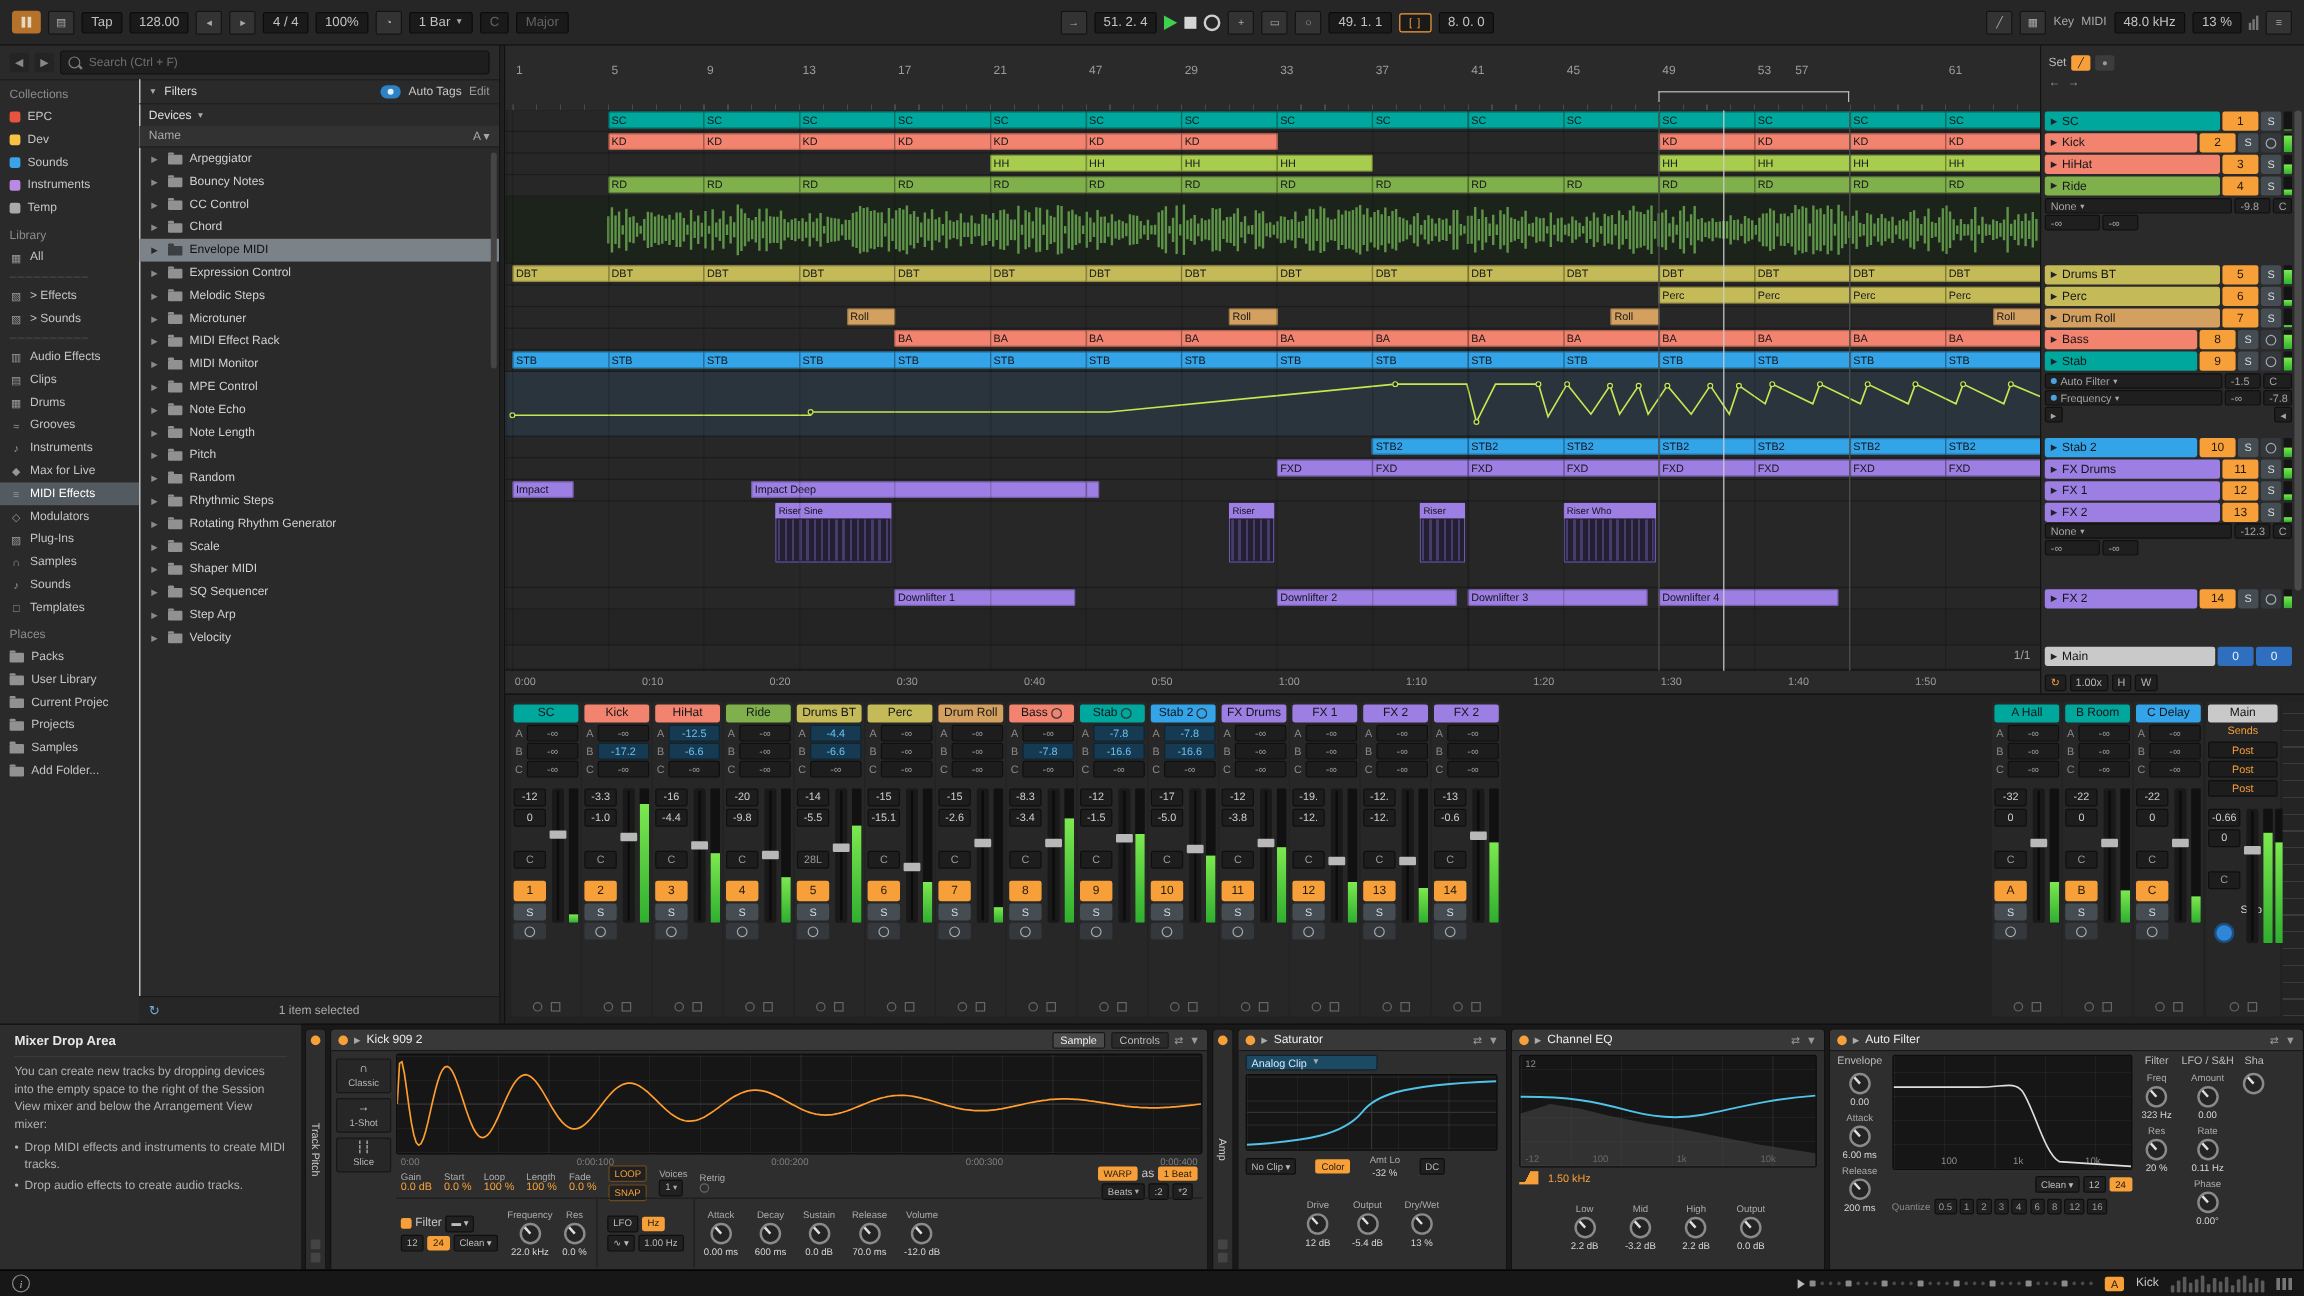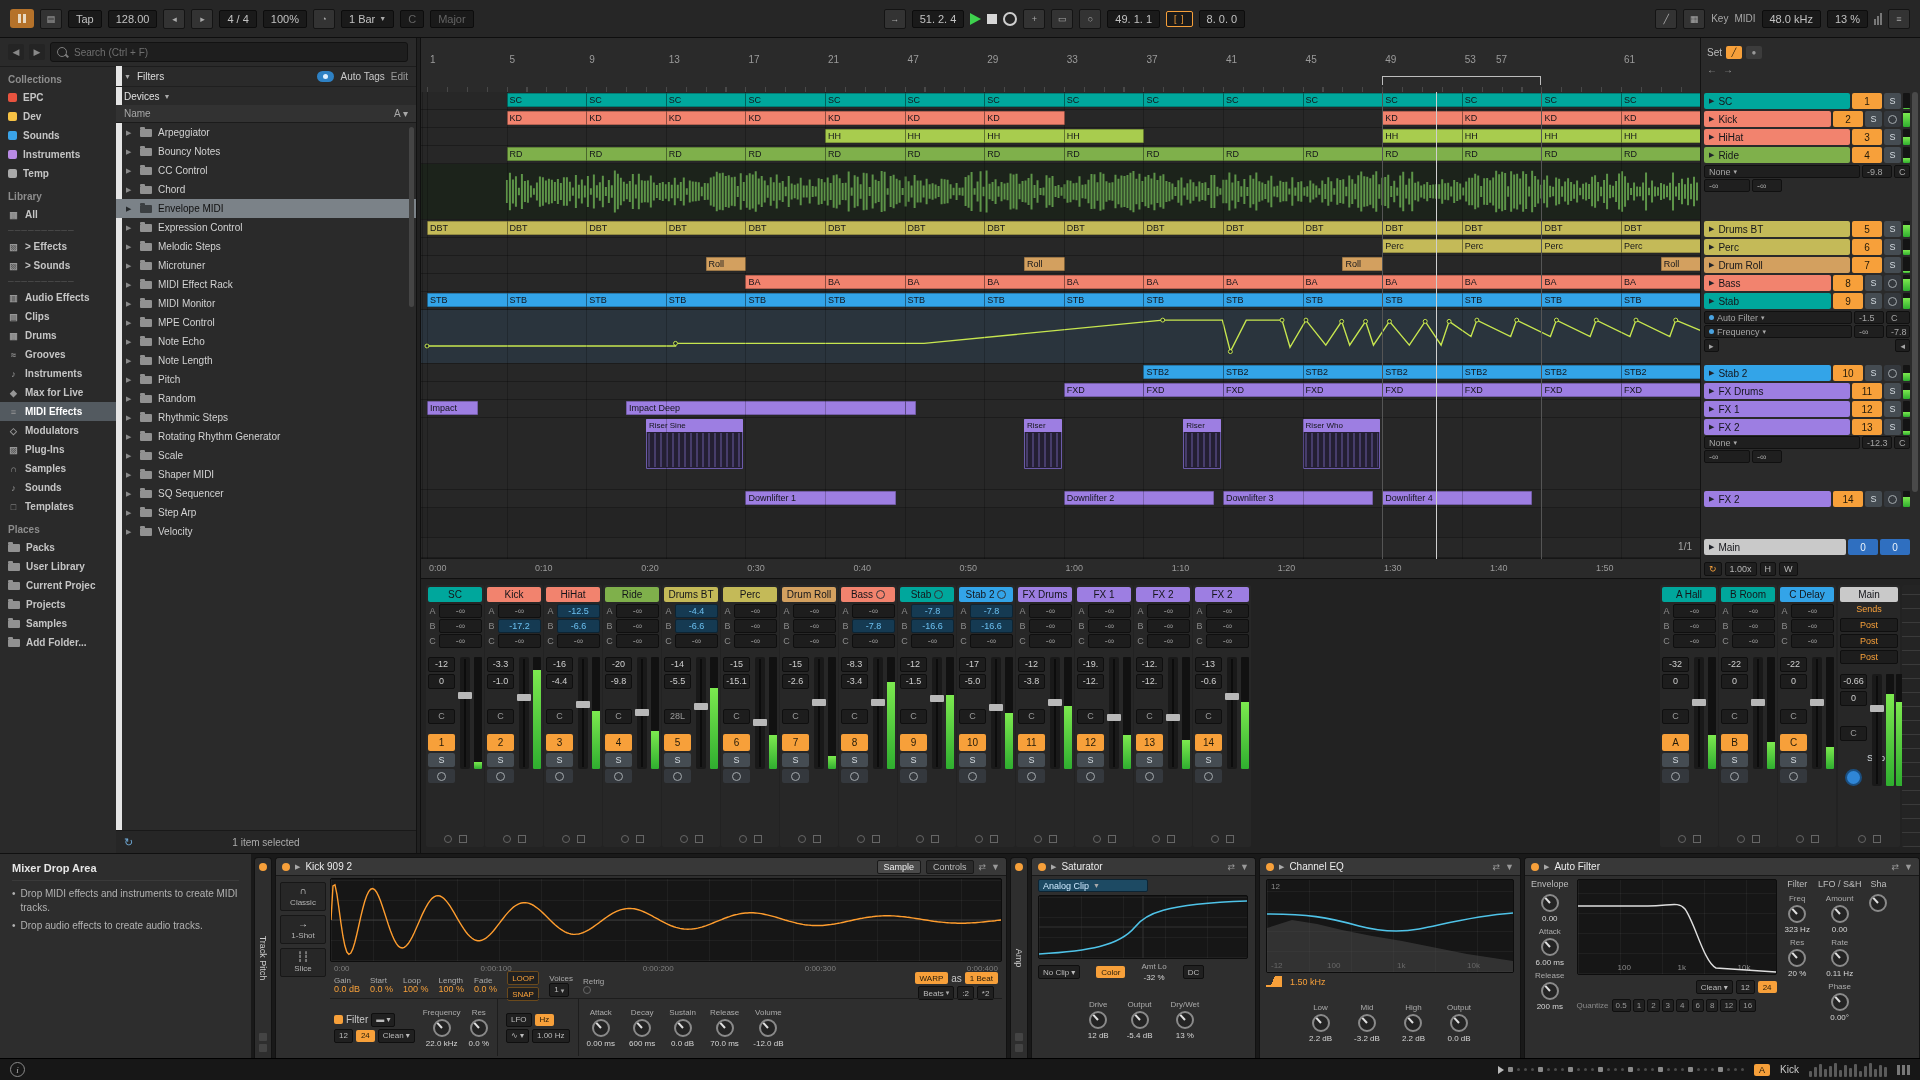--- a/index.html
+++ b/index.html
@@ -20,21 +20,21 @@
   .tb-meterbars i{width:2px;background:#777;display:block;}
   
   #browser-panel{position:absolute;left:0;top:38px;width:417px;height:815px;background:#2a2a2a;border-right:1px solid #121212;box-sizing:border-box;}
   #browser-top{height:28px;display:flex;align-items:center;gap:5px;padding:0 8px;border-bottom:1px solid #1c1c1c;}
   .nav-arrow{width:16px;height:16px;display:inline-flex;align-items:center;justify-content:center;color:#888;font-size:9px;background:#242424;border-radius:2px;}
   #search-wrap{flex:1;background:#1e1e1e;border:1px solid #121212;border-radius:3px;height:18px;display:flex;align-items:center;gap:5px;padding:0 6px;}
   .mag{width:8px;height:8px;border:1.5px solid #7d7d7d;border-radius:50%;position:relative;flex:0 0 auto;}
   .mag::after{content:"";position:absolute;left:7px;top:7px;width:4px;height:1.5px;background:#7d7d7d;transform:rotate(45deg);}
   #search-input{flex:1;background:transparent;border:none;outline:none;color:#bbb;font-size:10px;font-family:"Liberation Sans",sans-serif;}
   #search-input::placeholder{color:#6f6f6f;}
-  #sidebar{position:absolute;top:28px;left:0;bottom:22px;width:116px;border-right:6px solid #e5e5e5;overflow:hidden;font-weight:bold;}
+  #sidebar{position:absolute;top:28px;left:0;bottom:22px;width:116px;border-right:1px solid #e5e5e5;overflow:hidden;}
   .side-head{color:#8d8d8d;font-size:10px;padding:8px 8px 3px 8px;}
   .side-item{height:19px;display:flex;align-items:center;gap:6px;padding:0 8px;color:#c5c5c5;white-space:nowrap;overflow:hidden;}
   .side-item.sel{background:#535a60;color:#fff;}
   .swatch{width:9px;height:9px;border-radius:2px;flex:0 0 auto;}
   .side-icon{width:11px;text-align:center;color:#979797;font-size:9px;flex:0 0 auto;}
   .side-sep{height:13px;display:flex;align-items:center;padding:0 8px;color:#5a5a5a;font-size:8px;letter-spacing:1px;overflow:hidden;}
   .folder{width:12px;height:8px;background:#919191;border-radius:1px;position:relative;flex:0 0 auto;}
   .folder::before{content:"";position:absolute;top:-2px;left:0;width:5px;height:2px;background:#919191;border-radius:1px 1px 0 0;}
   #browser-main{position:absolute;top:28px;left:116px;right:0;bottom:22px;display:flex;flex-direction:column;overflow:hidden;}
   #filters-row{height:20px;display:flex;align-items:center;gap:6px;padding:0 8px;border-bottom:1px solid #1f1f1f;}
@@ -1820,20 +1820,21 @@
             <span class="fsq"></span>
           </div>
         </div>
         <div id="mix-scale"></div>
       </div>
 
   </section>
 
   <aside id="info-panel">
     <div id="info-title">Mixer Drop Area</div>
+    <div id="info-body">You can create new tracks by dropping devices into the empty space to the right of the Session View mixer and below the Arrangement View mixer:</div>
     <div class="info-bullet">
         <span>•</span>
         <span>Drop MIDI effects and instruments to create MIDI tracks.</span>
       </div>
     <div class="info-bullet">
         <span>•</span>
         <span>Drop audio effects to create audio tracks.</span>
       </div>
   </aside>
 

